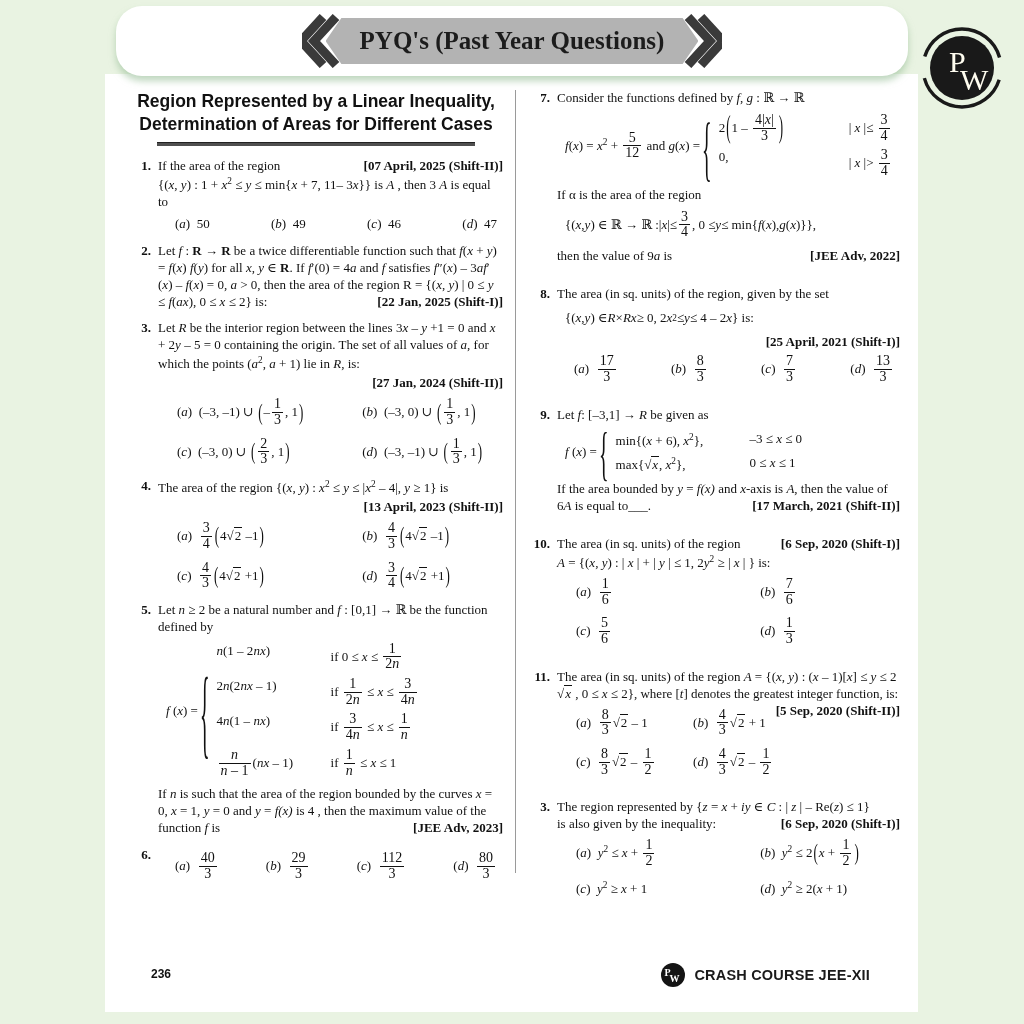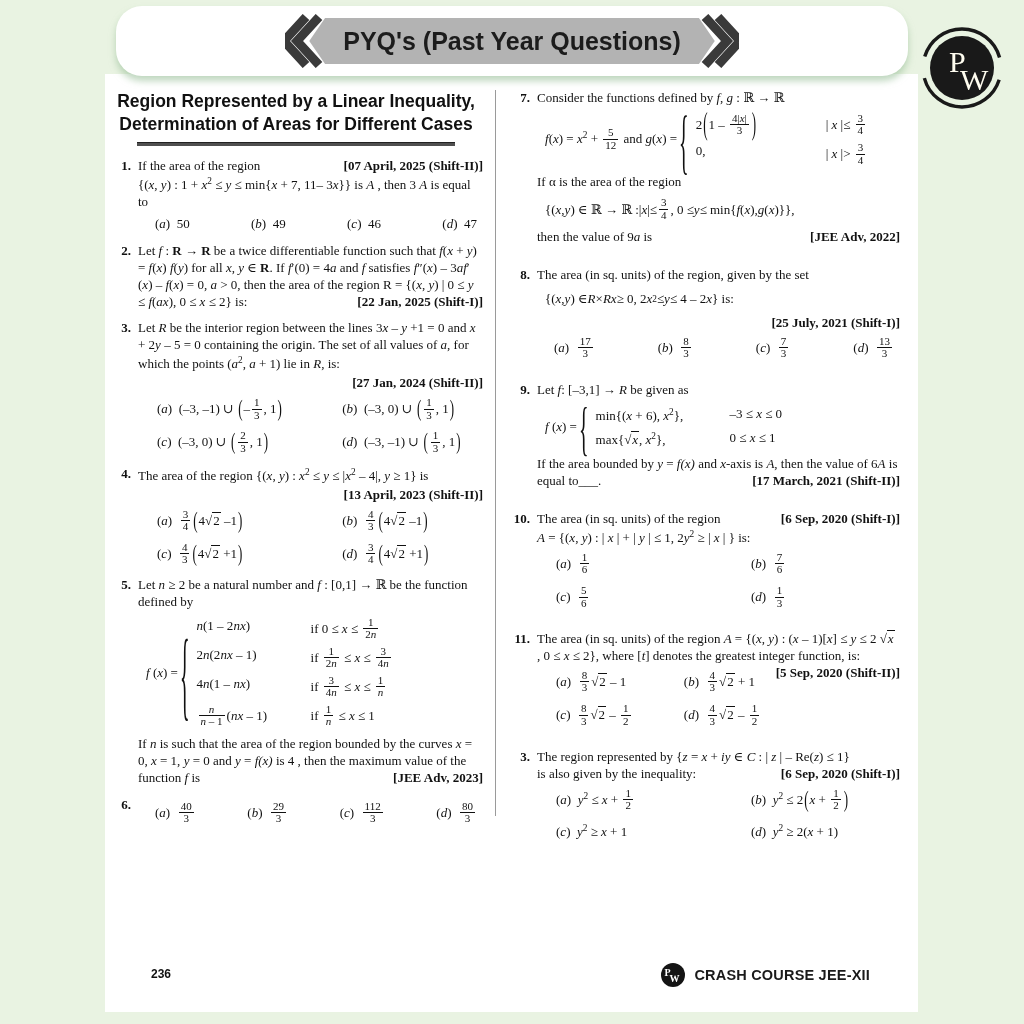--- a/index.html
+++ b/index.html
@@ -10,46 +10,46 @@
     font-size:13px;line-height:1.3;
   }
   .banner{
     position:absolute;left:116px;top:6px;width:792px;height:70px;background:#fff;
     border-radius:26px;box-shadow:0 5px 7px rgba(148,188,148,.6);
     display:flex;align-items:center;justify-content:center;z-index:3;
   }
   .pill{
     background:#b3b3b3;color:#1c1c1c;padding:7px 34px;margin:0 -14px;position:relative;z-index:1;
     clip-path:polygon(16px 0,calc(100% - 16px) 0,100% 50%,calc(100% - 16px) 100%,16px 100%,0 50%);
-    font-family:Liberation Sans, sans-serif;font-weight:bold;font-size:25px;
+    font-family:Liberation Serif, serif;font-weight:bold;font-size:25px;
   }
   .chev{display:flex;align-items:center;position:relative;z-index:2;}
   .card{
     position:absolute;left:105px;top:74px;width:813px;height:938px;background:#fff;z-index:1;
   }
-  .content{display:flex;padding:12px 18px 0 4px;}
+  .content{display:flex;padding:12px 18px 0 24px;}
   .col{min-width:0;}
   .col-left{width:374px;}
   .col-right{flex:1;padding-top:4px;}
   .vdiv{width:1px;background:#9a9a9a;margin:4px 12px 46px 12px;}
   .sec-title{
     font-family:"Liberation Sans","DejaVu Sans",sans-serif;font-weight:bold;
     font-size:17.5px;line-height:1.3;text-align:center;margin:4px 6px 6px;
   }
   .rule{height:3.5px;background:#4f4f4f;border-top:1px solid #222;margin:0 28px 12px;}
   .q{display:flex;gap:7px;margin-bottom:10px;}
   .col-right .q{margin-bottom:21px;}
   .qn{font-weight:bold;min-width:22px;text-align:right;flex:none;}
   .qc{flex:1;min-width:0;}
   sup{font-size:.72em;}
   .cite{font-weight:bold;white-space:nowrap;}
   .pushr{float:right;}
   .jrow{display:flex;justify-content:space-between;align-items:baseline;}
   .citeline{display:block;text-align:right;margin-top:2px;}
-  .fr{display:inline-flex;flex-direction:column;text-align:center;vertical-align:middle;line-height:1.05;margin:0 2px;font-size:11px;position:relative;top:-1px;}
+  .fr{display:inline-flex;flex-direction:column;text-align:center;vertical-align:middle;line-height:1.05;margin:0 2px;font-size:14px;position:relative;top:-1px;}
   .fr .nu{padding:0 2px 0;}
   .fr .de{border-top:1px solid #111;padding:0 2px 0;}
   .sq{white-space:nowrap;}
   .sq .rad{border-top:1.3px solid #111;padding:0 1px;}
   .bp{display:inline-block;transform:scaleY(1.8);transform-origin:center;padding:0 1px;}
   .bp2{transform:scaleY(2.5);}
   .brace{display:inline-block;transform:scaleY(var(--sy,2.8));transform-origin:center;margin:0 7px 0 2px;font-size:20px;}
   .cases{display:inline-flex;align-items:center;}
   .rows{display:inline-flex;flex-direction:column;gap:5px;}
   .crow{display:inline-flex;align-items:flex-start;gap:12px;}
@@ -297,21 +297,21 @@
                 <span>then the value of 9<i>a</i> is</span>
                 <b class="cite">[JEE Adv, 2022]</b>
               </span></div>
         <div></div>
           </div>
       </div>
 
       <div class="q">
         <span class="qn">8.</span>
         <div class="qc">
-            <div>The area (in sq. units) of the region, given by the set<span class="disp">{(<i>x</i>, <i>y</i>) ∈ <i>R</i> × <i>R</i> <i>x</i> ≥ 0, 2<i>x</i><sup>2</sup> ≤ <i>y</i> ≤ 4 – 2<i>x</i>} is:</span><span class="citeline"><b class="cite">[25 July, 2021 (Shift-I)]</b></span></div>
+            <div>The area (in sq. units) of the region, given by the set<span class="disp">{(<i>x</i>, <i>y</i>) ∈ <i>R</i> × <i>R</i> <i>x</i> ≥ 0, 2<i>x</i><sup>2</sup> ≤ <i>y</i> ≤ 4 – 2<i>x</i>} is:</span><span class="citeline"><b class="cite">[25 April, 2021 (Shift-I)]</b></span></div>
         <div>
               <span class="opts4">
                 <span class="opt">(<i>a</i>)&nbsp; <span class="fr">
                     <span class="nu">17</span>
                     <span class="de">3</span>
                   </span></span>
                 <span class="opt">(<i>b</i>)&nbsp; <span class="fr">
                     <span class="nu">8</span>
                     <span class="de">3</span>
                   </span></span>

